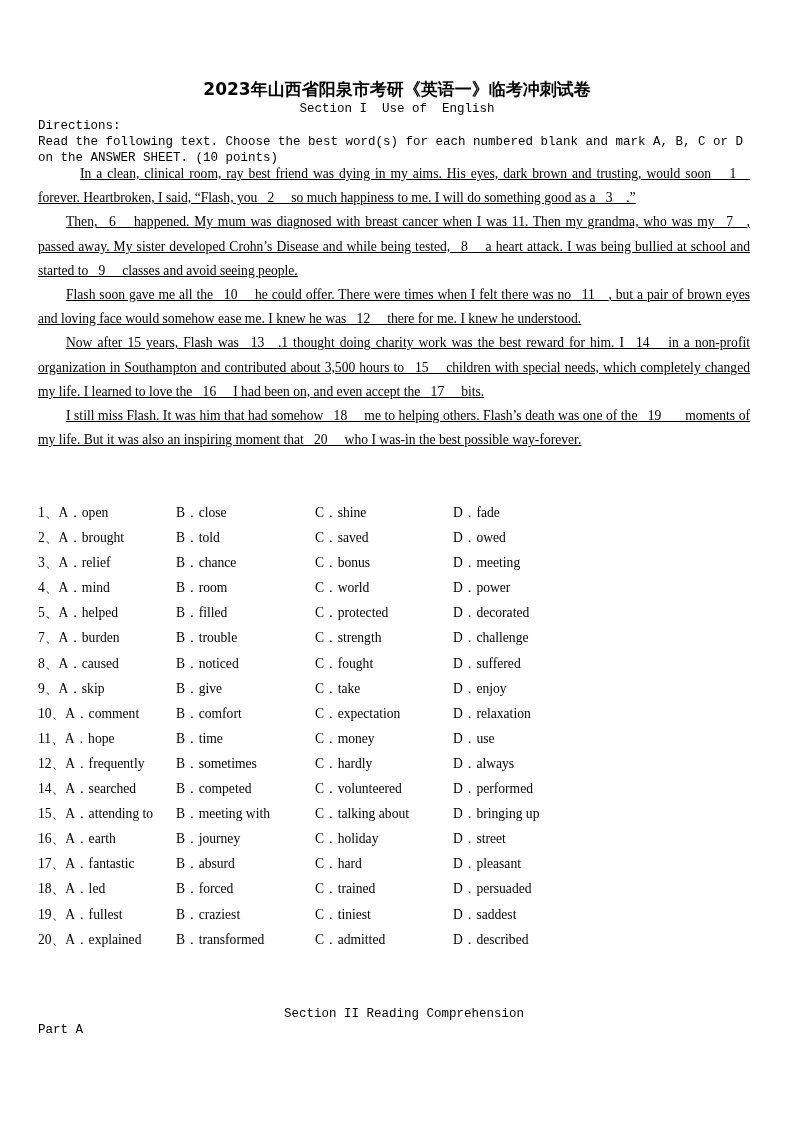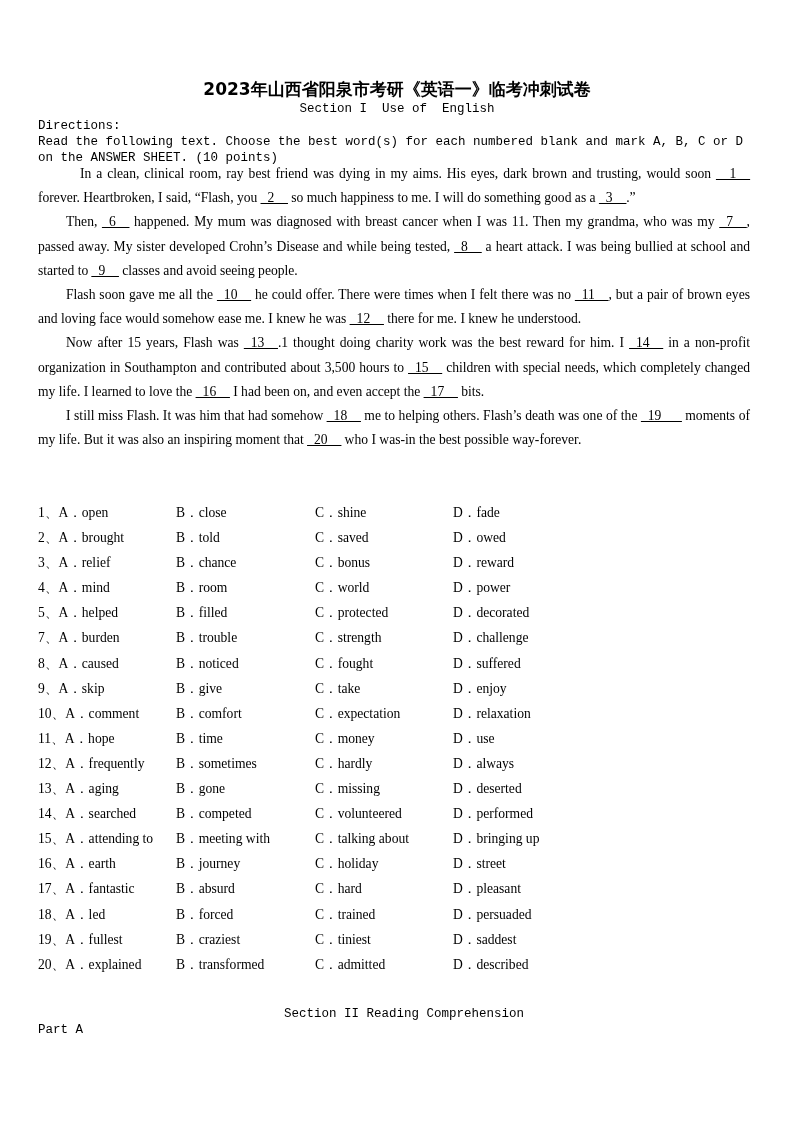--- a/index.html
+++ b/index.html
@@ -18,21 +18,21 @@
       font-family: "Liberation Mono", "DejaVu Sans Mono", monospace;
       font-size: 12.5px; line-height: 16px;
     }
     .section1 { position: absolute; left: 0; width: 794px; top: 101px; text-align: center; }
     .directions-label { position: absolute; left: 38px; top: 118px; }
     .directions-text { position: absolute; left: 38px; top: 134px; width: 720px; }
     .passage {
       position: absolute; left: 38px; top: 162px; width: 712px;
       font-size: 13.6px; line-height: 24.2px; text-align: justify;
     }
-    .passage p { margin: 0; text-indent: 28px; }
+    .passage p { margin: 0; text-indent: 28px; text-decoration: underline; }
     .passage p.first { text-indent: 42px; }
     .blank { text-decoration: underline; white-space: pre; }
     .options {
       position: absolute; left: 38px; top: 500px; width: 720px;
       font-size: 13.6px;
     }
     .opt-row { position: relative; height: 25.1px; }
     .opt-a { position: absolute; left: 0; top: 4px; }
     .opt-b { position: absolute; left: 138px; top: 4px; }
     .opt-c { position: absolute; left: 277px; top: 4px; }
@@ -67,21 +67,21 @@
       <div class="opt-row">
         <span class="opt-a"><span>2、</span><span>A．brought</span></span>
         <span class="opt-b">B．told</span>
         <span class="opt-c">C．saved</span>
         <span class="opt-d">D．owed</span>
       </div>
       <div class="opt-row">
         <span class="opt-a"><span>3、</span><span>A．relief</span></span>
         <span class="opt-b">B．chance</span>
         <span class="opt-c">C．bonus</span>
-        <span class="opt-d">D．reward</span>
+        <span class="opt-d">D．meeting</span>
       </div>
       <div class="opt-row">
         <span class="opt-a"><span>4、</span><span>A．mind</span></span>
         <span class="opt-b">B．room</span>
         <span class="opt-c">C．world</span>
         <span class="opt-d">D．power</span>
       </div>
       <div class="opt-row">
         <span class="opt-a"><span>5、</span><span>A．helped</span></span>
         <span class="opt-b">B．filled</span>
@@ -118,26 +118,20 @@
         <span class="opt-c">C．money</span>
         <span class="opt-d">D．use</span>
       </div>
       <div class="opt-row">
         <span class="opt-a"><span>12、</span><span>A．frequently</span></span>
         <span class="opt-b">B．sometimes</span>
         <span class="opt-c">C．hardly</span>
         <span class="opt-d">D．always</span>
       </div>
       <div class="opt-row">
-        <span class="opt-a"><span>13、</span><span>A．aging</span></span>
-        <span class="opt-b">B．gone</span>
-        <span class="opt-c">C．missing</span>
-        <span class="opt-d">D．deserted</span>
-      </div>
-      <div class="opt-row">
         <span class="opt-a"><span>14、</span><span>A．searched</span></span>
         <span class="opt-b">B．competed</span>
         <span class="opt-c">C．volunteered</span>
         <span class="opt-d">D．performed</span>
       </div>
       <div class="opt-row">
         <span class="opt-a"><span>15、</span><span>A．attending to</span></span>
         <span class="opt-b">B．meeting with</span>
         <span class="opt-c">C．talking about</span>
         <span class="opt-d">D．bringing up</span>

